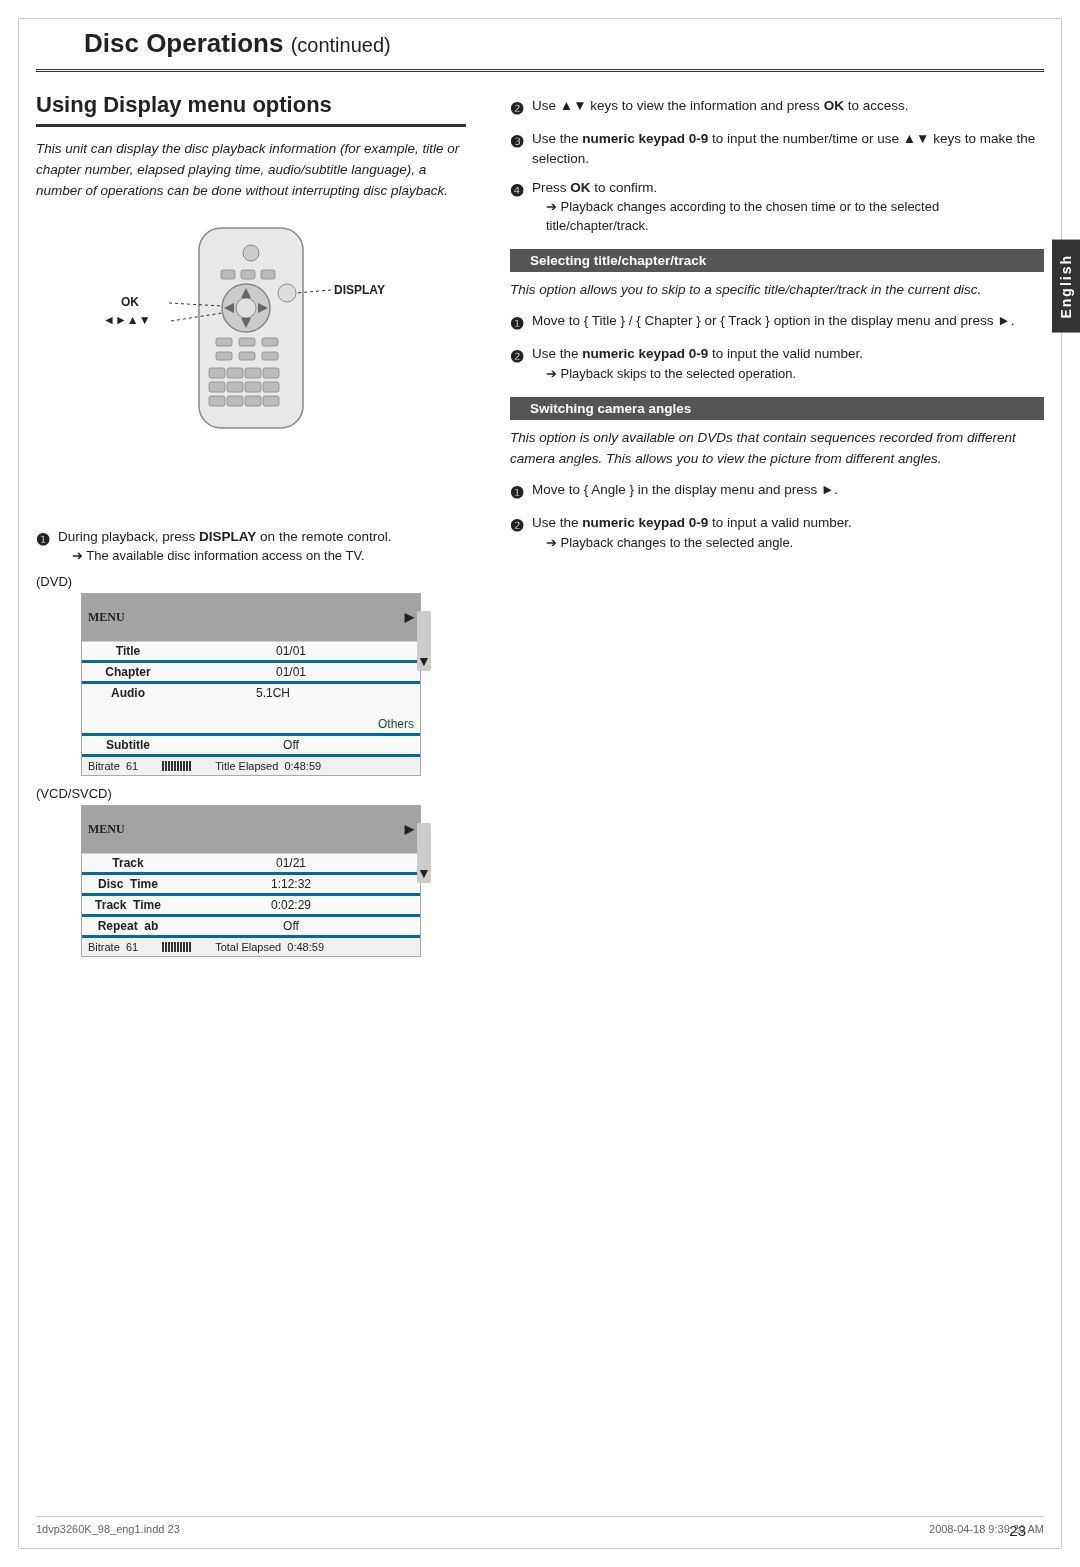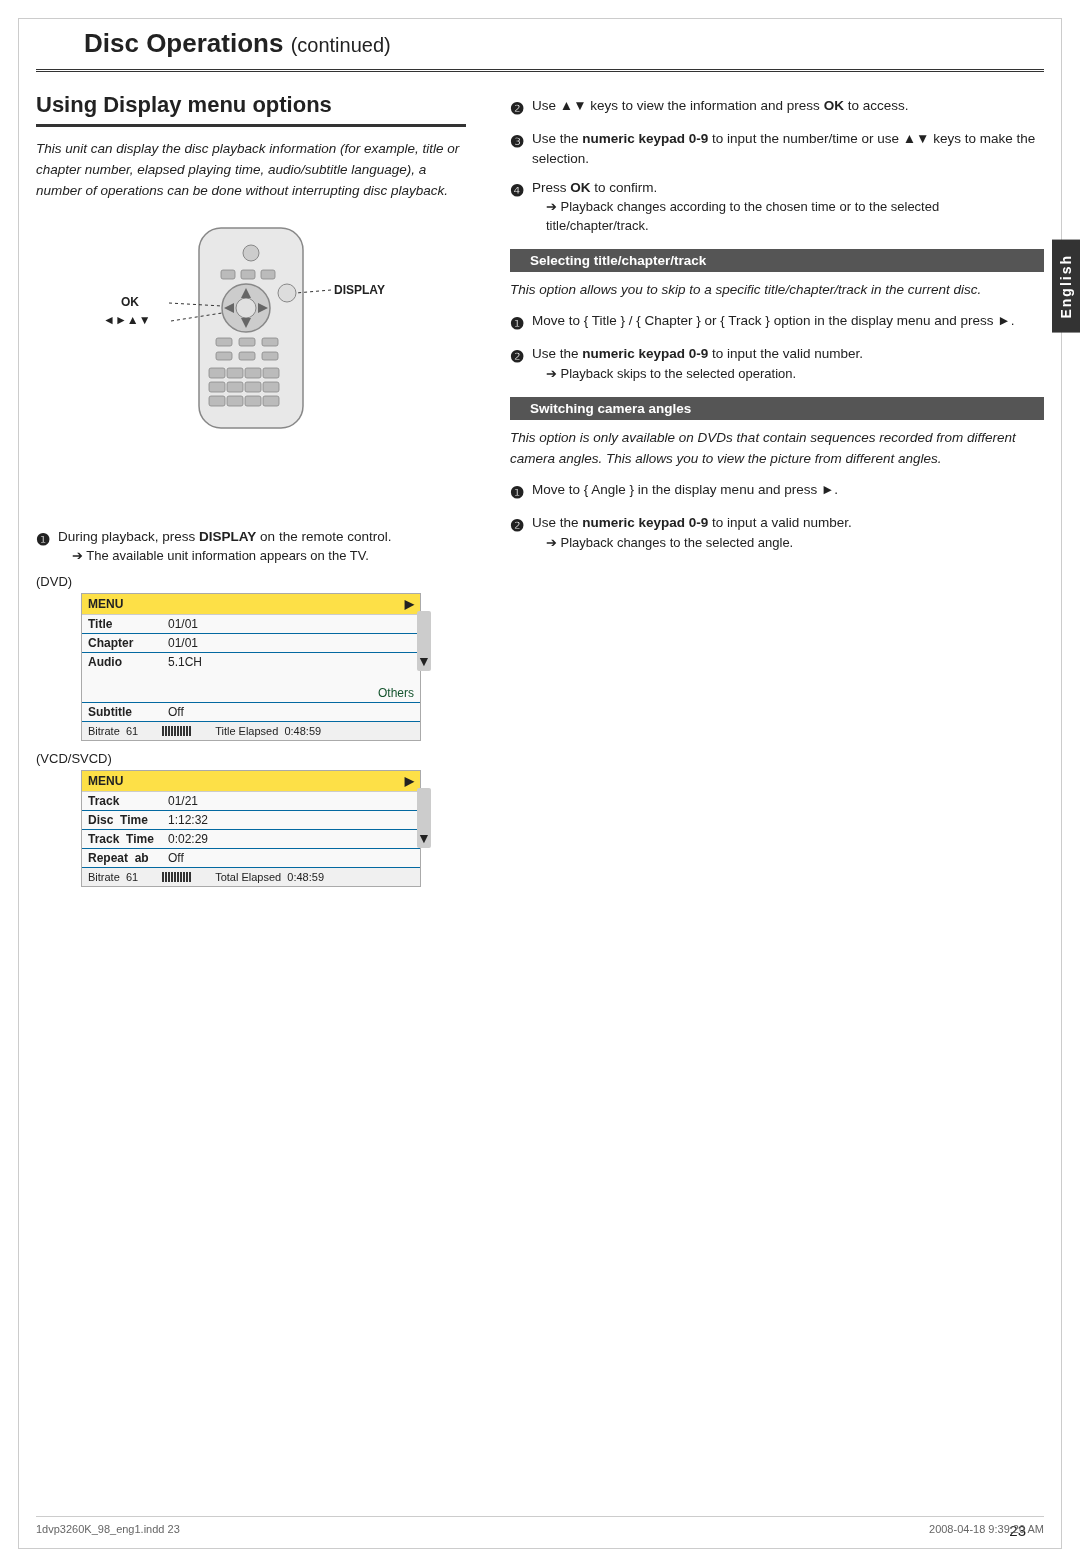--- a/index.html
+++ b/index.html
@@ -113,29 +113,31 @@
     .dvd-menu-box {
       border: 1px solid #aaa;
       width: 340px;
       margin: 0 auto 6px auto;
       font-size: 12px;
       background: #f9f9f9;
     }
     .dvd-menu-box .menu-header {
       display: flex;
       justify-content: space-between;
-      padding: 3px 6px;
+      padding: 16px 6px;
       border-bottom: 1px solid #ccc;
       font-weight: bold;
-      background: #fde047;
+      background: #a3a3a3;
+      font-family: Liberation Serif, serif;
     }
     .dvd-menu-box .menu-row {
       display: flex;
       padding: 2px 6px;
-      border-bottom: 1px solid #0369a1;
+      border-bottom: 3px solid #0369a1;
+      text-align: center;
     }
     .dvd-menu-box .menu-row .label {
       flex: 0 0 80px;
       font-weight: bold;
     }
     .dvd-menu-box .menu-row .value {
       flex: 1;
     }
     .dvd-menu-box .menu-row .extra {
       color: #14532d;
@@ -304,21 +306,21 @@
 
           <text x="243" y="76" font-size="12" font-weight="bold" fill="#222">DISPLAY</text>
         </svg>
       </div>
     </div>
 
     <div class="step-row">
       <div class="step-icon">❶</div>
       <div class="step-content">
         <span>During playback, press <strong>DISPLAY</strong> on the remote control.</span>
-        <span class="arrow-bullet">The available unit information appears on the TV.</span>
+        <span class="arrow-bullet">The available disc information access on the TV.</span>
       </div>
     </div>
 
     <div class="display-caption">(DVD)</div>
     <div style="position:relative; width:340px; margin: 0 auto 10px auto;">
       <div class="dvd-menu-box">
         <div class="menu-header">
           <span>MENU</span>
           <span>▶</span>
         </div>

